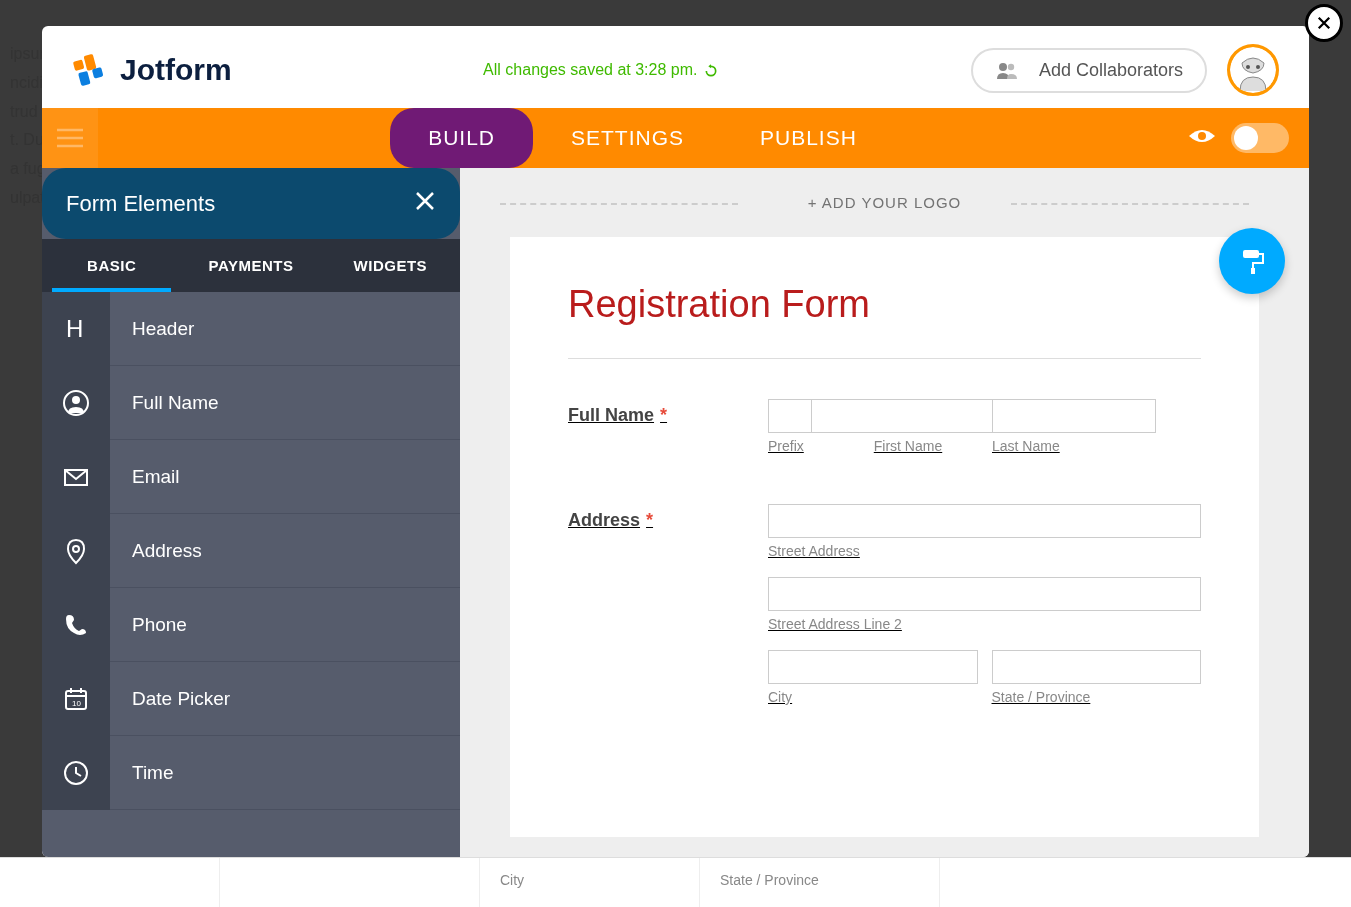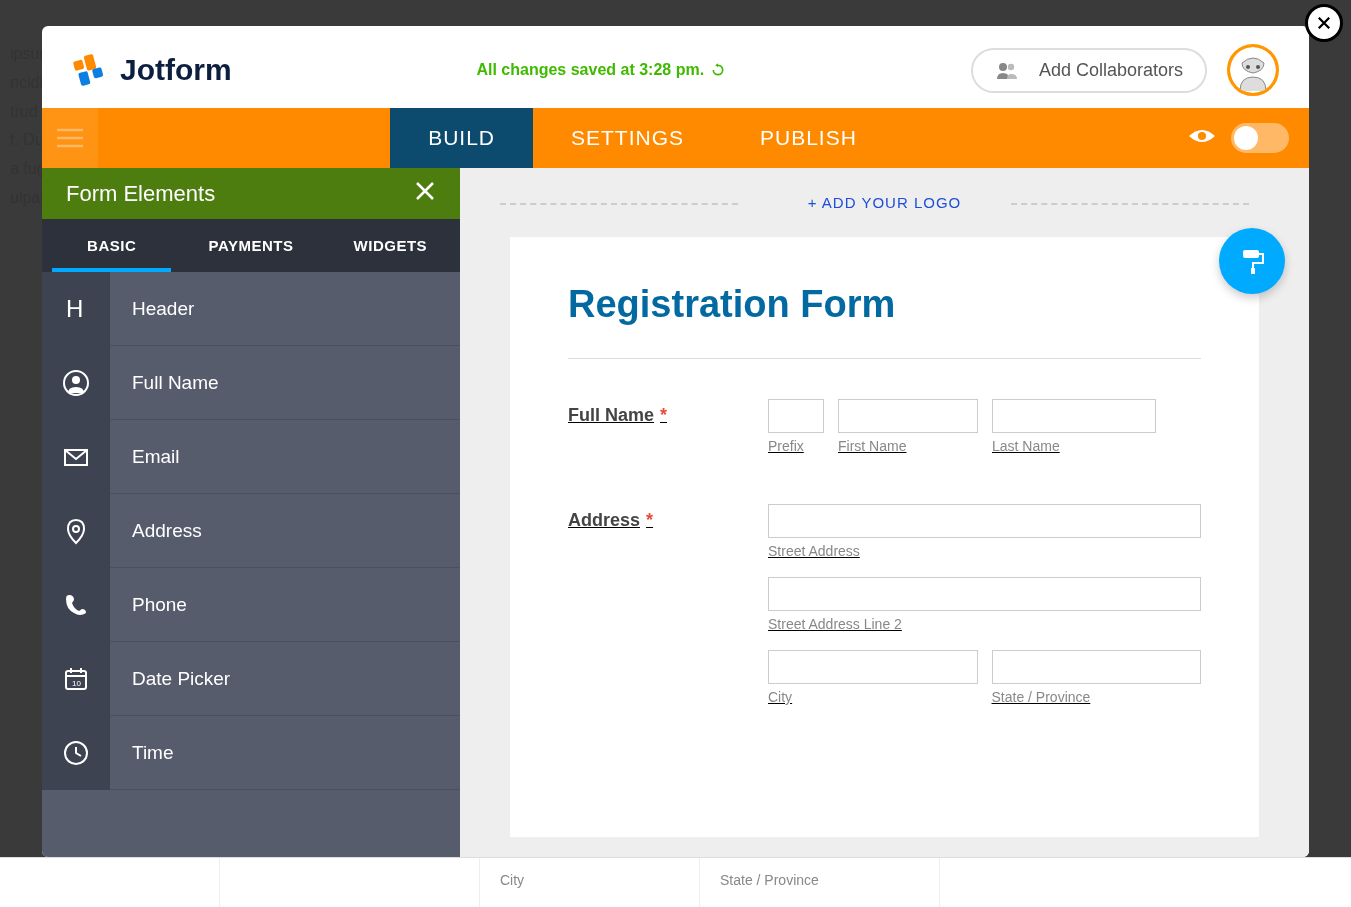--- a/index.html
+++ b/index.html
@@ -9,76 +9,76 @@
 .close-btn { position: absolute; top: 4px; right: 8px; width: 38px; height: 38px; background: #fff; border-radius: 50%; border: 3px solid #000; display: flex; align-items: center; justify-content: center; cursor: pointer; z-index: 100; }
 .close-btn svg { width: 18px; height: 18px; }
 
 
 .header { display: flex; align-items: center; padding: 18px 30px 12px; gap: 20px; }
 .logo { display: flex; align-items: center; gap: 10px; }
 .logo-icon { width: 38px; height: 38px; }
 .logo-text { font-size: 30px; font-weight: 800; color: #0c1f3f; }
 .title-block { flex: 1; text-align: center; }
 .title { font-size: 20px; font-weight: 600; color: #333; line-height: 1.3; }
-.save-status { font-size: 16px; color: #3fba00; font-weight: 700; display: inline-flex; align-items: center; gap: 6px; }
+.save-status { font-size: 16px; color: #3fba00; font-weight: 400; display: inline-flex; align-items: flex-end; gap: 6px; }
 .collab-btn { display: flex; align-items: center; gap: 20px; padding: 10px 22px; border: 2px solid #ddd; border-radius: 30px; color: #555; font-size: 18px; cursor: pointer; }
 .avatar { width: 52px; height: 52px; border-radius: 50%; background: #ff9800; border: 3px solid #ff9800; overflow: hidden; display: flex; align-items: center; justify-content: center; }
 .avatar svg { width: 46px; height: 46px; }
 
 
 .nav { background: #ff8a00; display: flex; align-items: center; height: 60px; position: relative; }
 .nav-menu { width: 56px; height: 60px; display: flex; align-items: center; justify-content: center; cursor: pointer; background: rgba(255,255,255,0.08); }
 .nav-tabs { flex: 1; display: flex; justify-content: center; gap: 0; }
 .nav-tab { padding: 0 38px; height: 60px; display: flex; align-items: center; color: #fff; font-size: 21px; font-weight: 500; letter-spacing: 1px; cursor: pointer; }
-.nav-tab.active { background: #0c4a6e; }
+.nav-tab.active { background: #701a75; border-radius: 24px; }
 .nav-right { display: flex; align-items: center; gap: 14px; padding-right: 20px; }
 .preview-icon { color: #fff; cursor: pointer; }
 .toggle { width: 58px; height: 30px; background: rgba(255,255,255,0.4); border-radius: 20px; position: relative; cursor: pointer; }
 .toggle::after { content: ''; position: absolute; left: 3px; top: 3px; width: 24px; height: 24px; background: #fff; border-radius: 50%; }
 
 
 .body { flex: 1; display: flex; overflow: hidden; }
 
 
 .sidebar { width: 418px; background: #565c6c; display: flex; flex-direction: column; }
-.sidebar-head { display: flex; align-items: center; justify-content: space-between; padding: 10px 24px; background: #4d7c0f; }
+.sidebar-head { display: flex; align-items: center; justify-content: space-between; padding: 20px 24px; background: #0c4a6e; border-radius: 24px; }
 .sidebar-title { color: #fff; font-size: 22px; font-weight: 400; }
 .sidebar-close { color: #fff; cursor: pointer; font-size: 26px; }
 .sidebar-tabs { display: flex; background: #2c313c; }
 .sidebar-tab { flex: 1; text-align: center; padding: 18px 0; color: #fff; font-size: 15px; font-weight: 600; letter-spacing: 0.5px; cursor: pointer; position: relative; }
 .sidebar-tab.active::after { content: ''; position: absolute; bottom: 0; left: 10px; right: 10px; height: 4px; background: #00aaff; }
 .elements { flex: 1; overflow-y: auto; position: relative; }
 .elements::-webkit-scrollbar { width: 6px; }
 .elements::-webkit-scrollbar-thumb { background: #2c313c; }
 .element { display: flex; align-items: center; height: 74px; border-bottom: 1px solid #4a5060; cursor: pointer; }
 .element-icon { width: 68px; height: 74px; background: #3d4350; display: flex; align-items: center; justify-content: center; color: #fff; }
 .element-icon svg { width: 28px; height: 28px; }
 .element-label { padding-left: 22px; color: #fff; font-size: 19px; font-weight: 500; }
 
 
 .canvas { flex: 1; background: #eeeeee; padding: 0 0 0 0; overflow-y: auto; position: relative; }
-.logo-drop { text-align: center; padding: 26px 0; color: #1d4ed8; letter-spacing: 1px; font-size: 15px; position: relative; }
+.logo-drop { text-align: center; padding: 26px 0; color: #737373; letter-spacing: 1px; font-size: 15px; position: relative; }
 .logo-drop::before, .logo-drop::after { content: ''; position: absolute; top: 50%; width: 28%; border-top: 2px dashed #ccc; }
 .logo-drop::before { left: 40px; }
 .logo-drop::after { right: 60px; }
 .paint-btn { position: absolute; top: 60px; right: 24px; width: 66px; height: 66px; background: #00aaff; border-radius: 50%; display: flex; align-items: center; justify-content: center; cursor: pointer; z-index: 5; box-shadow: 0 4px 10px rgba(0,0,0,0.2); }
 .form-card { background: #fff; margin: 0 50px 0 50px; padding: 46px 58px; min-height: 600px; }
-.form-title { font-size: 38px; font-weight: 700; color: #0369a1; }
+.form-title { font-size: 38px; font-weight: 400; color: #b91c1c; }
 .form-sub { font-size: 19px; color: #666; margin-top: 6px; }
 .divider { border: none; border-top: 1px solid #ddd; margin: 32px 0 40px; }
 .field-row { display: flex; margin-bottom: 50px; text-decoration: underline; }
 .field-label { width: 200px; font-size: 18px; font-weight: 700; color: #444; padding-top: 6px; }
 .field-label .req { color: #e74c3c; margin-left: 6px; }
 .field-inputs { flex: 1; display: flex; flex-wrap: wrap; gap: 14px 14px; }
 .input-group { display: flex; flex-direction: column; }
 .input-box { border: 1px solid #ccc; height: 34px; background: #fff; padding: 0 8px; }
 .input-box.wide { width: 100%; }
 .sub-label { font-size: 14px; color: #888; margin-top: 5px; }
 .ig-prefix { width: 56px; }
-.ig-first { width: 140px; }
+.ig-first { width: 140px; align-items: center; }
 .ig-last { width: 164px; }
 .ig-full { width: 100%; }
 .ig-half { width: calc(50% - 7px); }
 
 
 .bg-row { position: absolute; bottom: 0; left: 0; right: 0; height: 50px; display: flex; background: #fff; border-top: 1px solid #ddd; z-index: 1; }
 .bg-cell { padding: 14px 20px; color: #888; font-size: 14px; border-right: 1px solid #eee; }
 </style>
 </head>
 <body>

